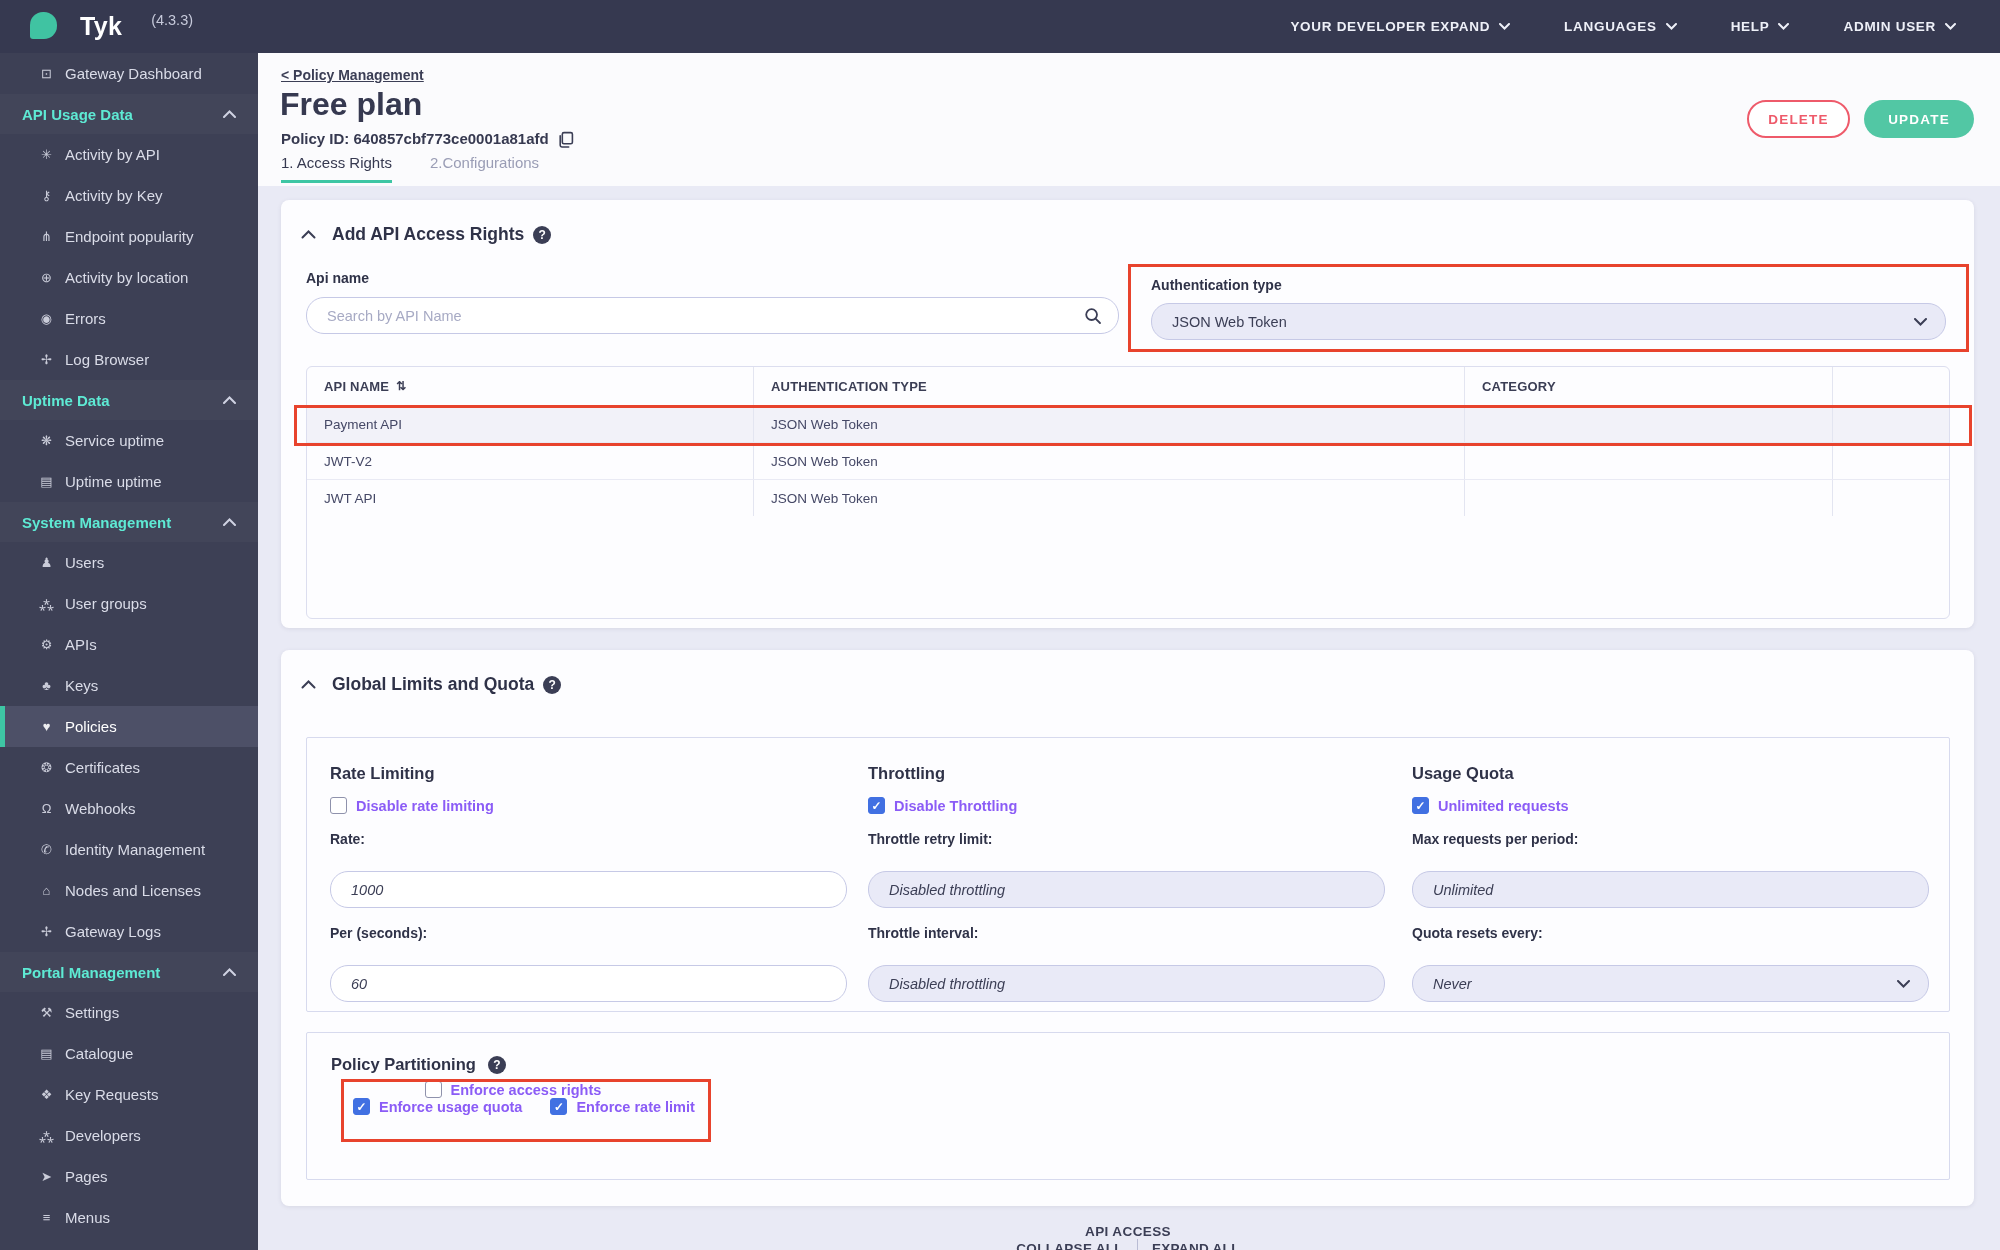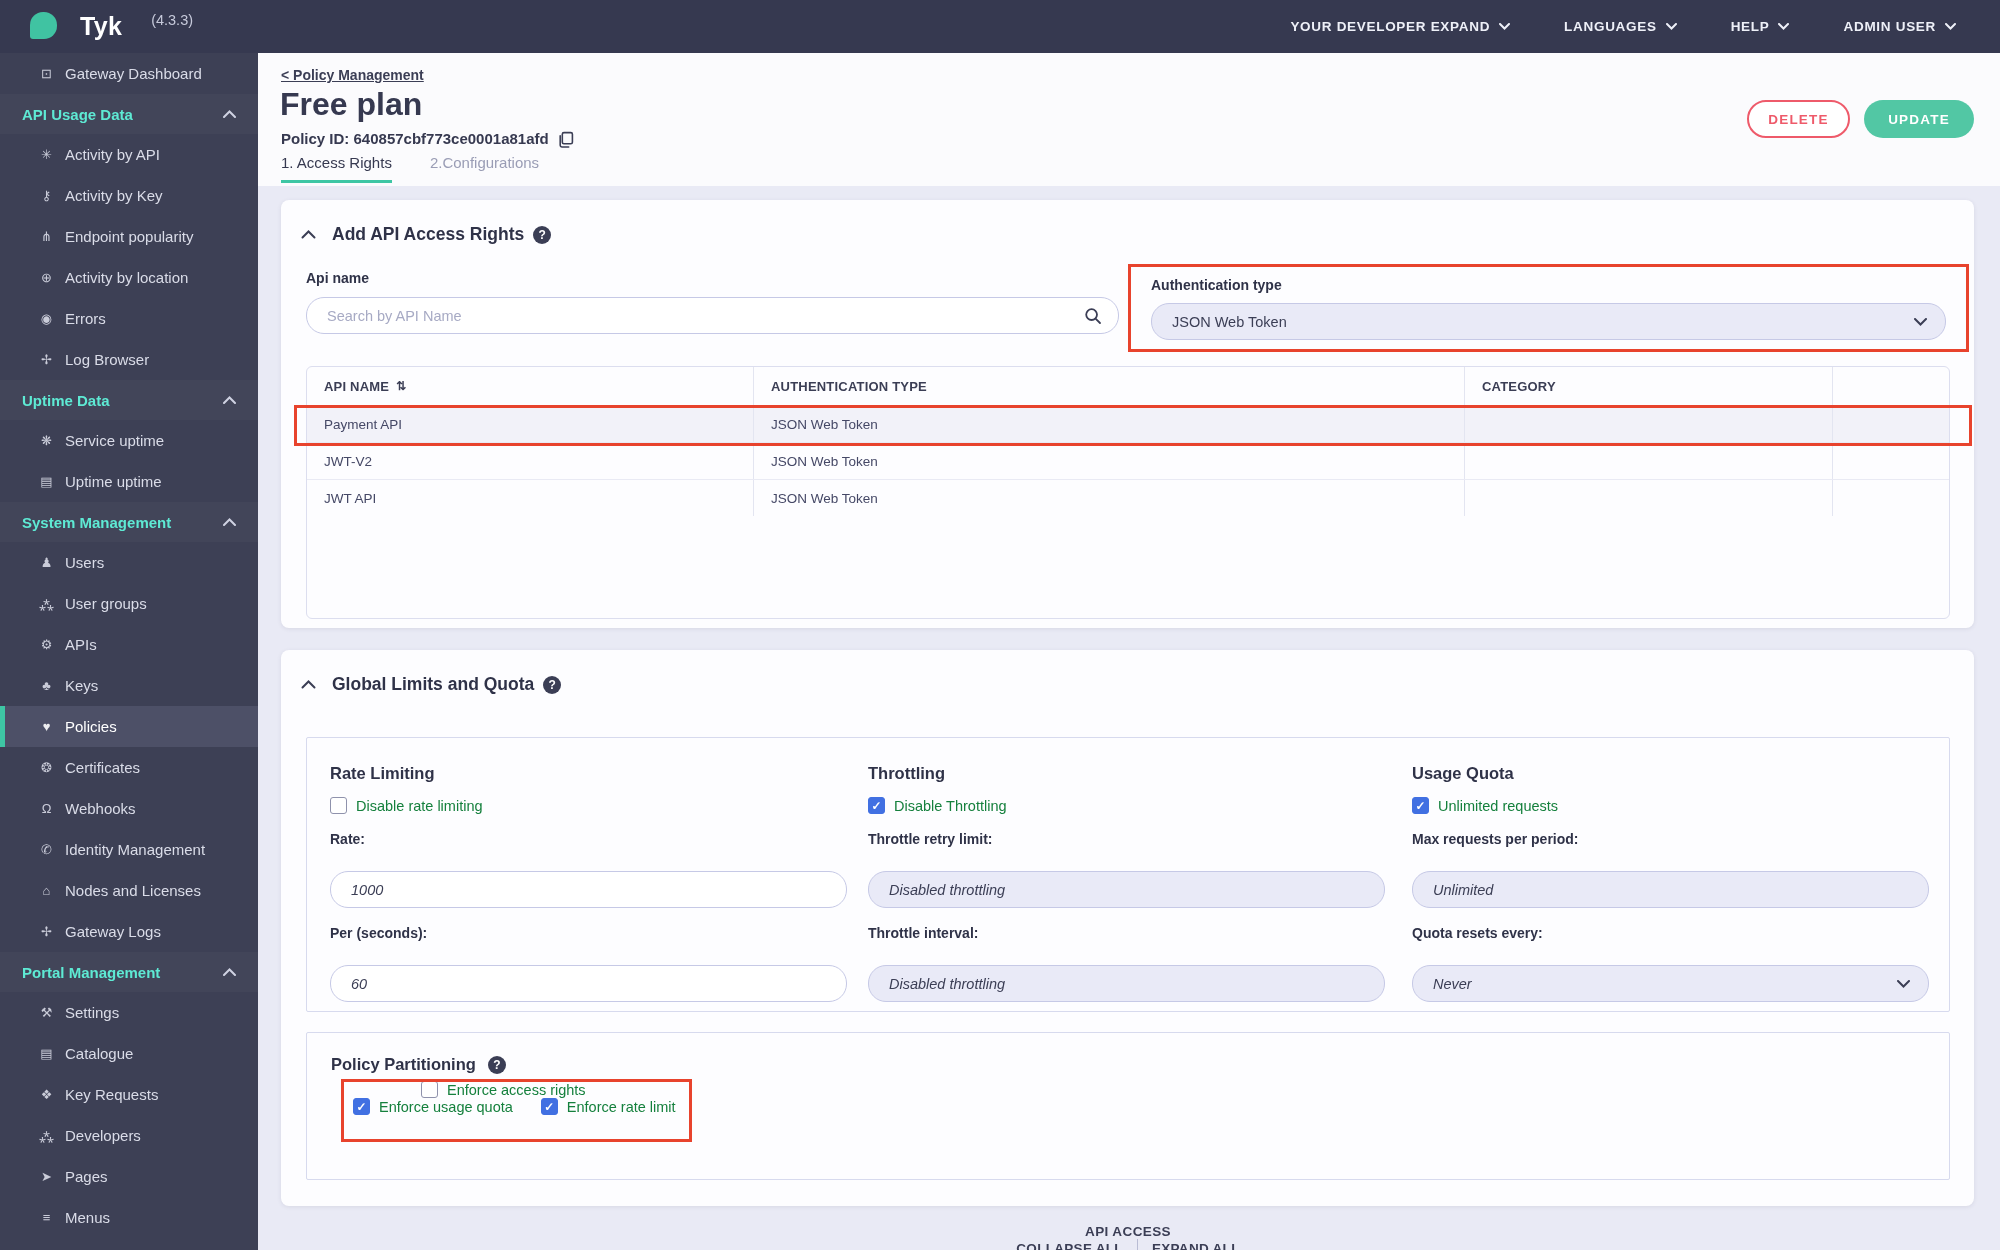--- a/index.html
+++ b/index.html
@@ -96,21 +96,21 @@
   .panel-2 { top:382px; height:148px; }
   .limits-col { position:absolute; top:26px; width:517px; }
   .col-a { left:23px; } .col-b { left:561px; } .col-c { left:1105px; }
   .col-heading { font-size:16.5px; font-weight:600; color:#2f3248; }
   .cb-row { display:flex; align-items:center; gap:9px; margin-top:14px; cursor:pointer; }
   .cb { width:17px; height:17px; border:1.5px solid #8f92ac; border-radius:3px; background:#ffffff;
         display:inline-flex; align-items:center; justify-content:center; flex:none; }
   .cb span { display:none; color:#ffffff; font-size:12px; font-weight:bold; line-height:1; }
   .cb.checked { background:#4170e2; border-color:#4170e2; }
   .cb.checked span { display:block; }
-  .cb-label { font-size:14.5px; font-weight:400; color:#15803d; }
+  .cb-label { font-size:14.5px; font-weight:700; color:#8b5cf6; }
   .limits-col .field-label { display:block; margin-top:17px; }
   .limits-col .tyk-input, .limits-col .tyk-field { margin-top:24px;font-style:italic; }
 
   .pp-head { position:absolute; left:24px; top:22px; display:flex; align-items:center; gap:12px; }
   .pp-title { font-size:16.5px; font-weight:600; color:#2f3248; }
   .pp-row { position:absolute; left:24px; top:48px; display:flex; align-items:center;flex-direction:column; }
   .red-wrap { position:relative; display:flex; align-items:center; gap:28px; margin-left:22px; padding:0; }
   .red-wrap .fit-annot { position:absolute; left:-12px; right:-16px; top:-19px; bottom:-27px; pointer-events:none; }
 
   

